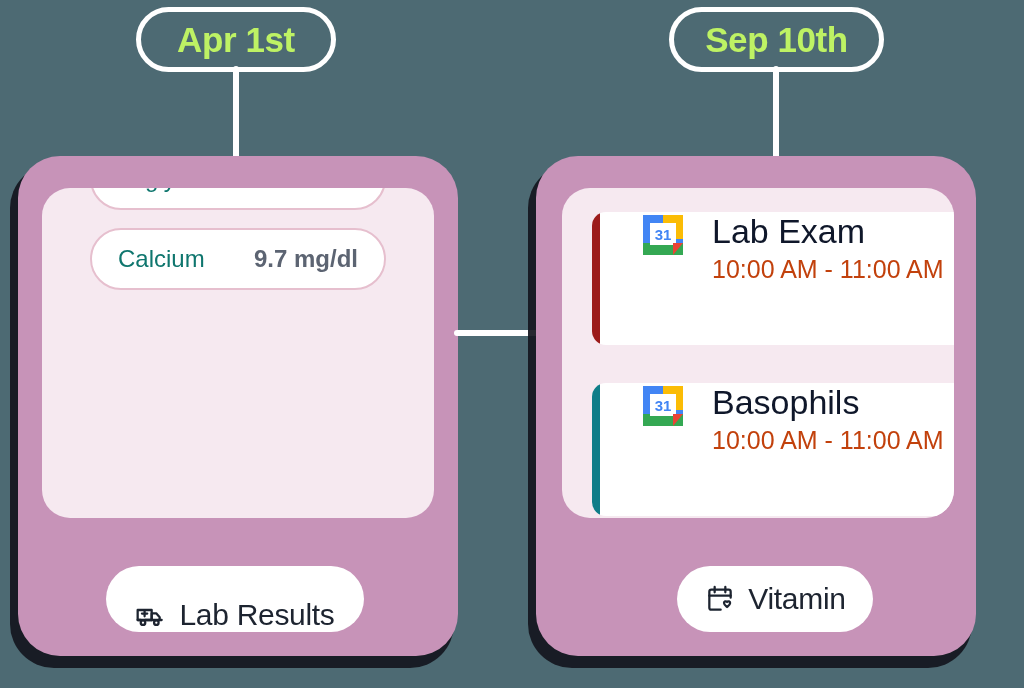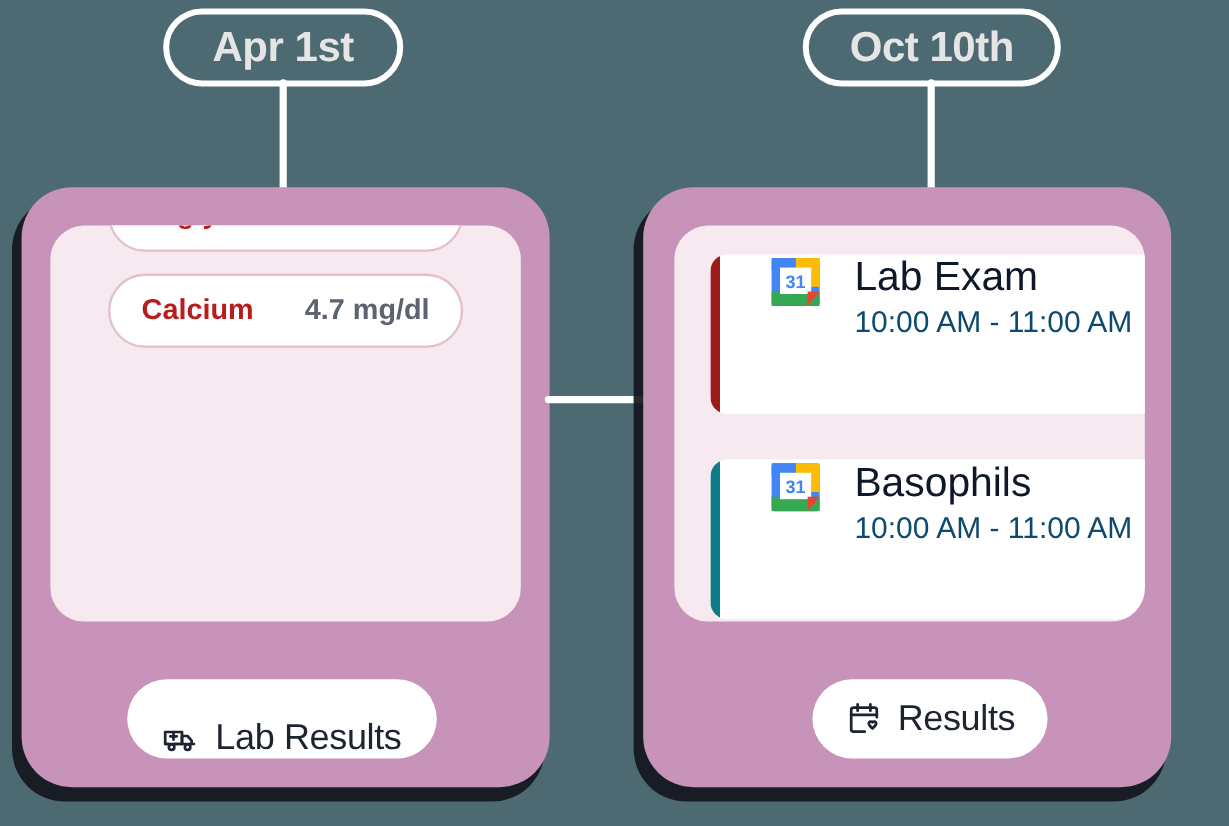--- a/index.html
+++ b/index.html
@@ -36,21 +36,21 @@
 
   
   .date-pill {
     position: absolute;
     display: flex;
     align-items: center;
     justify-content: center;
     border: 5px solid #ffffff;
     border-radius: 40px;
     background: transparent;
-    color: #e5e5e5;
+    color: #bef264;
     font-size: 35px;
     font-weight: 700;
     letter-spacing: -0.4px;
     box-sizing: border-box;
     height: 65px;
   }
 
   
   .card {
     position: absolute;
@@ -90,22 +90,22 @@
     border-radius: 31px;
     display: flex;
     align-items: center;
     justify-content: space-between;
     padding: 0 26px;
     box-sizing: border-box;
     flex: 0 0 auto;
   }
   .lab-name {
     font-size: 24px;
-    color: #b91c1c;
-    font-weight: 700;
+    color: #0f766e;
+    font-weight: 400;
     white-space: nowrap;
   }
   .lab-value {
     font-size: 24px;
     color: #5c6472;
     font-weight: 700;
     white-space: nowrap;
   }
 
   
@@ -151,21 +151,21 @@
   }
   .event-title {
     font-size: 34px;
     color: #0f172a;
     font-weight: 400;
     line-height: 1.15;
     white-space: nowrap;
   }
   .event-time {
     font-size: 25px;
-    color: #0c4a6e;
+    color: #c2410c;
     font-weight: 400;
     line-height: 1.15;
     white-space: nowrap;
   }
 
   
   .footer-btn {
     position: absolute;
     height: 66px;
     background: #ffffff;
@@ -199,21 +199,21 @@
   <div class="panel" style="left:42px; top:188px; width:392px; height:330px;">
     <div class="lab-list">
 
       <div class="lab-row">
         <span class="lab-name">Triglycerides</span>
         <span class="lab-value">280 H</span>
       </div>
 
       <div class="lab-row">
         <span class="lab-name">Calcium</span>
-        <span class="lab-value">4.7 mg/dl</span>
+        <span class="lab-value">9.7 mg/dl</span>
       </div>
 
 
 
 
     </div>
   </div>
 
   <div class="footer-btn" style="left:106px; top:566px; width:258px;align-items:flex-end;">
     <span>
@@ -225,21 +225,21 @@
         <path d="M2 15h2.3M7.7 15h4.8M17.7 15H20"></path>
         <path d="M7.2 8.2v4M5.2 10.2h4"></path>
       </svg>
     </span>
     <span>Lab Results</span>
   </div>
 
   <div class="connector-horiz" style="left:454px; top:330px; width:110px;"></div>
 
   <div class="date-pill" style="left:669px; top:7px; width:215px;">
-    <span>Oct 10th</span>
+    <span>Sep 10th</span>
   </div>
   <div class="connector-vert" style="left:773px; top:66px; height:98px;"></div>
 
   <div class="card" style="left:536px; top:156px; width:440px; height:500px;">
   </div>
 
   <div class="panel" style="left:562px; top:188px; width:392px; height:330px;">
     <div class="event-list">
 
       <div class="event-row" style="width:420px;">
@@ -285,16 +285,16 @@
 
   <div class="footer-btn" style="left:677px; top:566px; width:196px;">
     <span>
       <svg width="32" height="32" viewBox="0 0 24 24" fill="none" stroke="#1d2430" stroke-width="1.7" stroke-linecap="round" stroke-linejoin="round">
         <path d="M20 11V6.5a1.5 1.5 0 0 0-1.5-1.5h-13A1.5 1.5 0 0 0 4 6.5v12A1.5 1.5 0 0 0 5.5 20h7"></path>
         <path d="M4 9.5h16"></path>
         <path d="M8 3v4M16 3v4"></path>
         <path d="M17.3 14.2c-.9-.9-2.3-.5-2.3.8 0 1.2 1.5 2.3 2.3 3 .8-.7 2.3-1.8 2.3-3 0-1.3-1.4-1.7-2.3-.8z"></path>
       </svg>
     </span>
-    <span>Results</span>
+    <span>Vitamin</span>
   </div>
 
 </div>
 
 </body></html>

